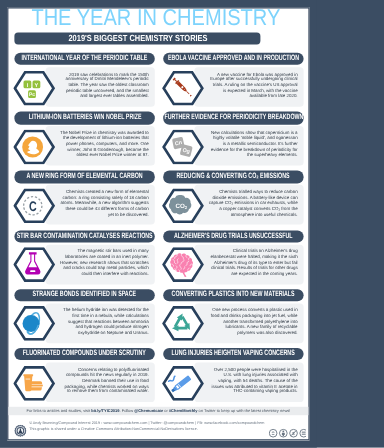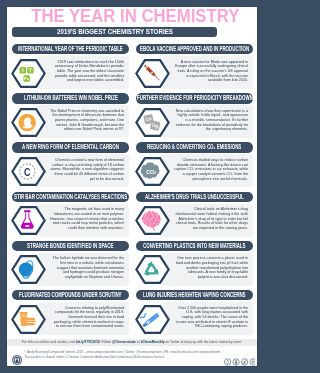--- a/index.html
+++ b/index.html
@@ -3,22 +3,22 @@
 <meta charset="utf-8">
 <style>
   html,body{margin:0;padding:0;}
   body{width:264px;height:373px;overflow:hidden;background:#3b4d63;
        font-family:"Liberation Sans",sans-serif;-webkit-font-smoothing:antialiased;}
   .frame{position:absolute;left:0;top:0;width:264px;height:373px;background:#3b4d63;}
   .page{position:absolute;left:6px;top:6px;width:252px;height:361px;background:#ffffff;
         box-shadow:inset 0 0 0 1px #32435a;}
 
   .title{position:absolute;left:12px;top:7px;width:241px;height:17px;
-         font-weight:bold;font-size:19px;line-height:17px;
-         color:#f9a8d4;text-align:right;white-space:nowrap;}
+         font-weight:normal;font-size:19px;line-height:17px;
+         color:#7dd3fc;text-align:left;white-space:nowrap;}
   .title span{display:inline-block;transform:scaleX(.88);transform-origin:center;}
 
   .subbar{position:absolute;left:12px;top:26.5px;width:205px;height:10.5px;background:#3b4d63;border-radius:3px;}
   .subbar span{display:block;text-align:center;color:#fff;font-weight:bold;font-size:7.4px;
                line-height:10.5px;white-space:nowrap;}
   .subbar span i{font-style:normal;display:inline-block;transform:scaleX(.84);transform-origin:center;}
 
   .grid{position:absolute;left:0;top:0;width:264px;height:373px;}
   .cell{position:absolute;width:117px;height:45px;}
   .pill{position:absolute;left:0;top:0;width:117px;height:10.4px;background:#3b4d63;border-radius:5.2px;}

